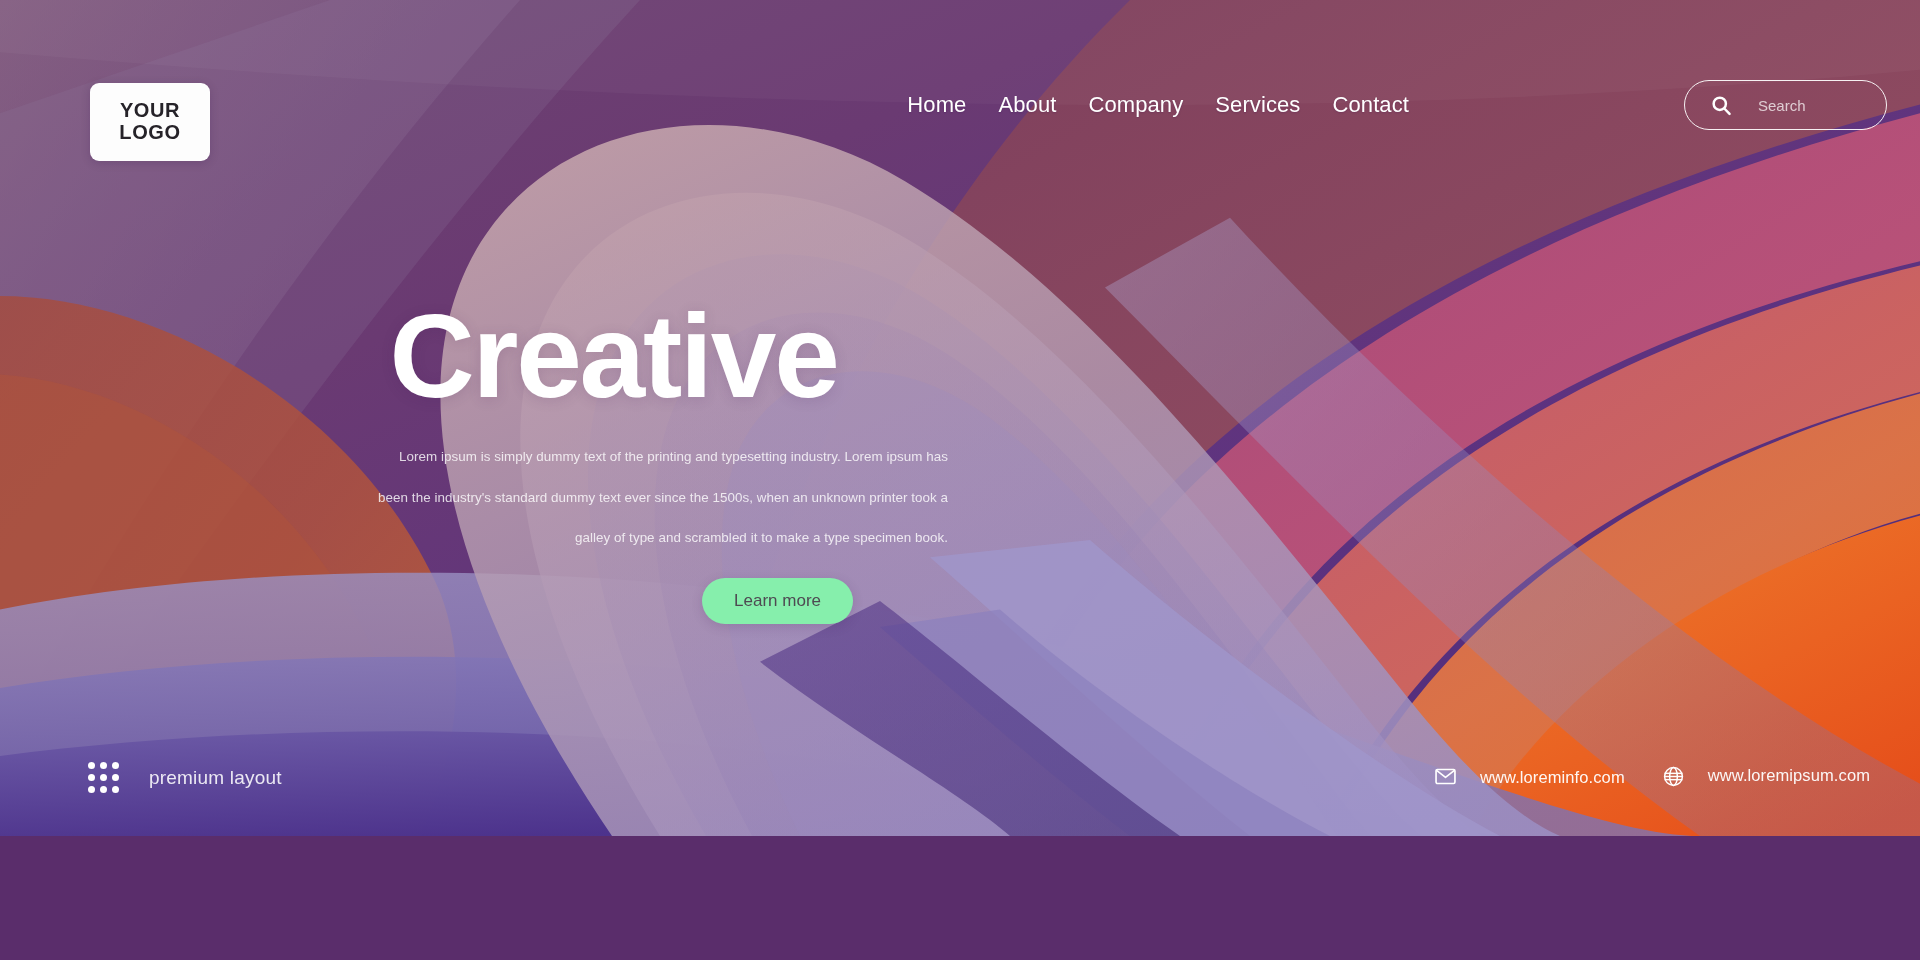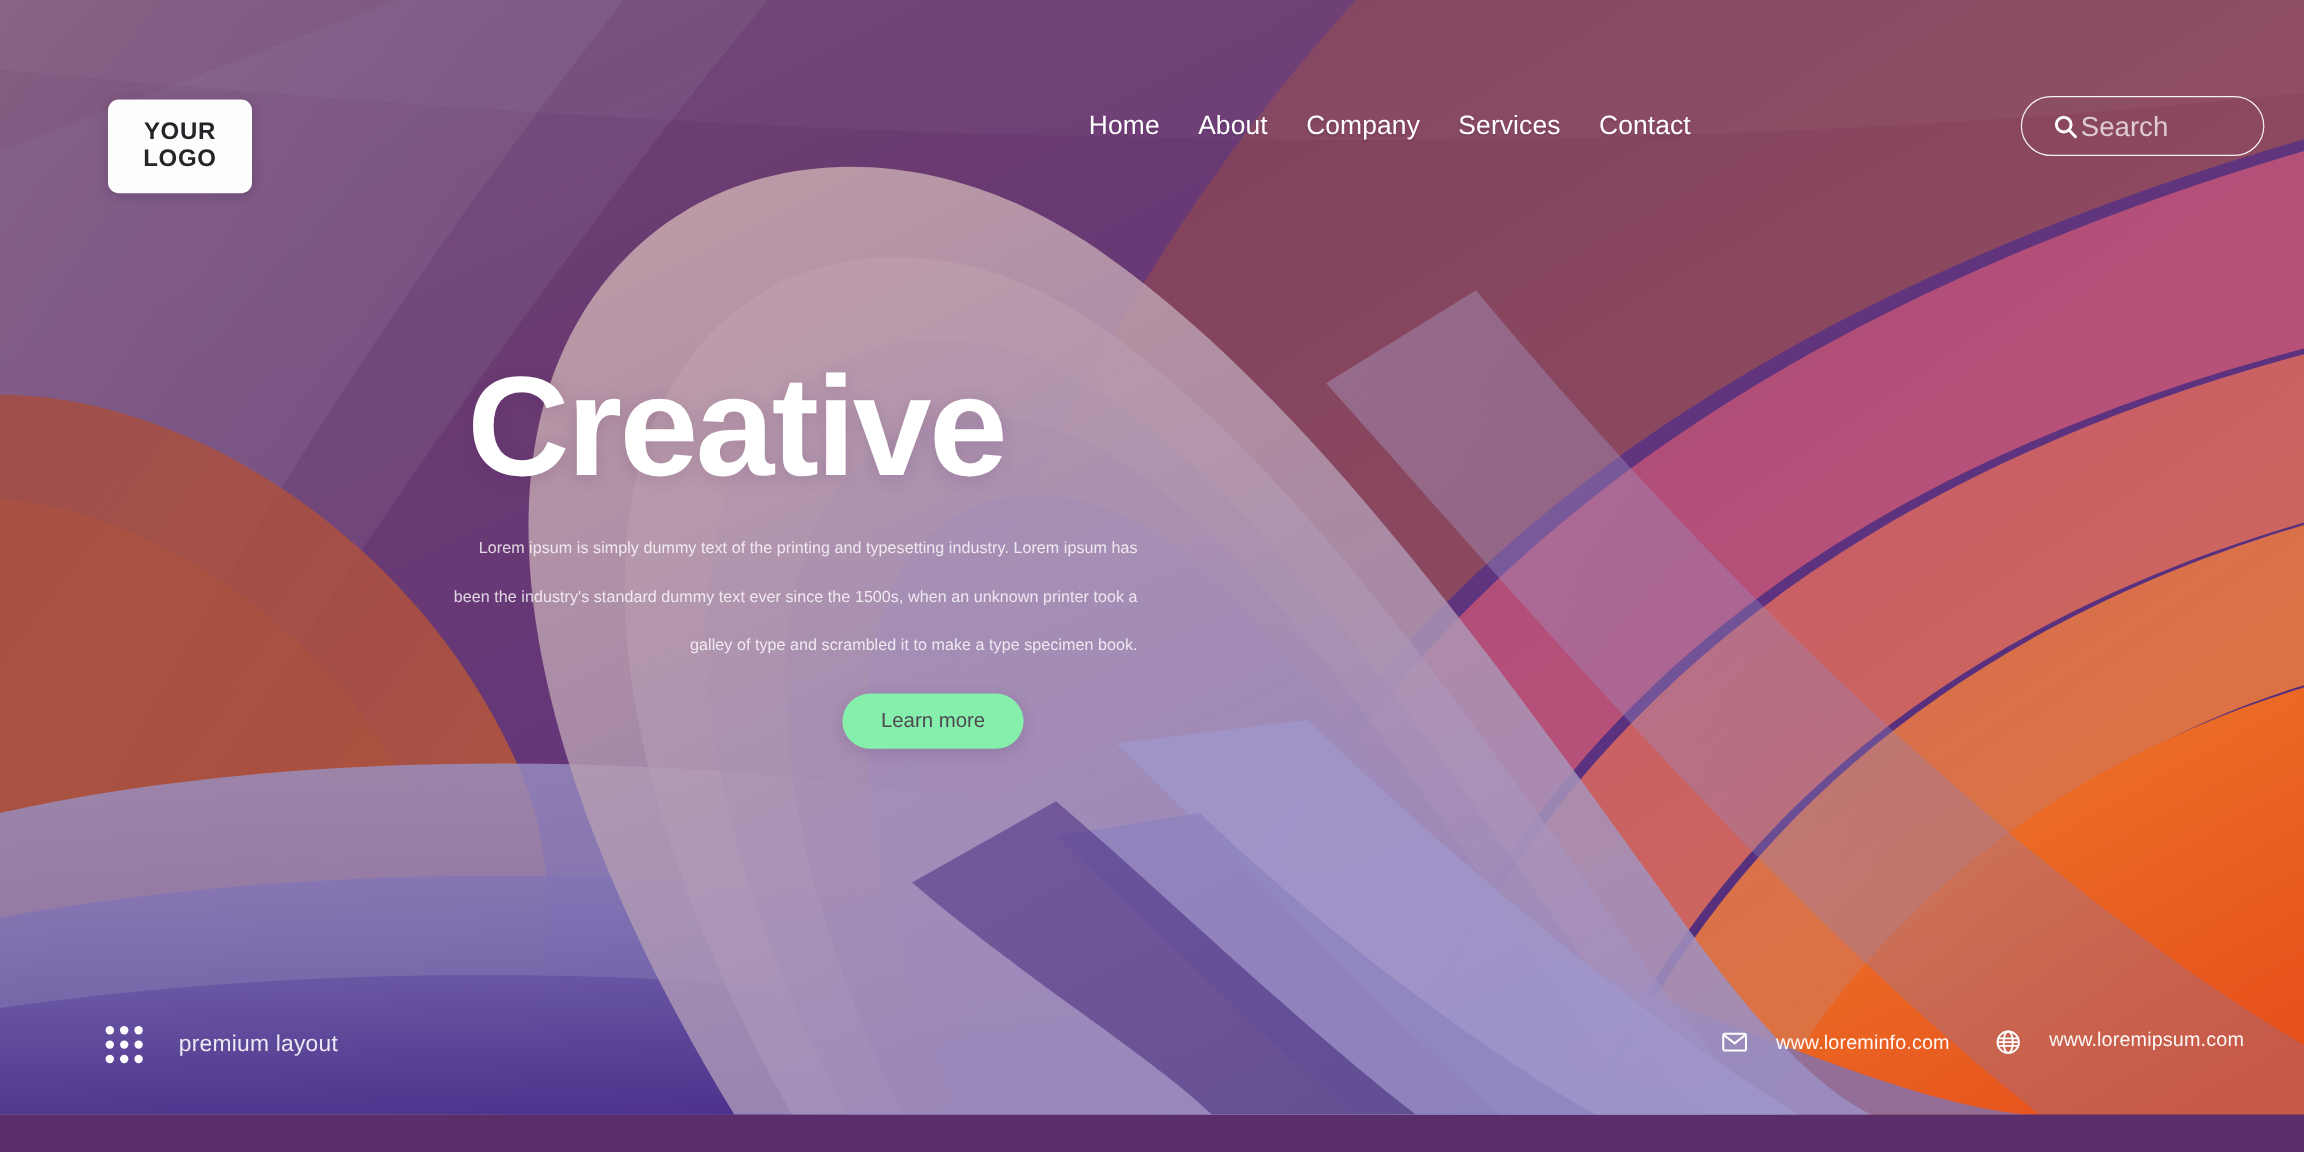--- a/index.html
+++ b/index.html
@@ -2,21 +2,21 @@
 <html><head>
 <meta charset="utf-8">
 <style>
   * { margin:0; padding:0; box-sizing:border-box; }
   html, body { width:1920px; height:960px; overflow:hidden; }
   body {
     font-family:"Liberation Sans", sans-serif;
     background:#5a2d6b;
     position:relative;
   }
-  #stage { position:absolute; inset:0; width:1920px; height:929px; overflow:hidden; }
+  #stage { position:absolute; inset:0; width:1920px; height:836px; overflow:hidden; }
 
   
   #bg { position:absolute; inset:0; width:100%; height:100%; display:block; }
 
   
   .header {
     position:absolute; top:0; left:0; right:0; height:210px;
     z-index:20; pointer-events:none;
   }
   .logo-box {
@@ -49,21 +49,21 @@
     width:203px; height:50px;
     border:1.6px solid rgba(255,255,255,.92);
     border-radius:27px;
     display:flex; align-items:center;
     pointer-events:auto; cursor:text;
   }
   .search-icon { margin-left:25px; display:flex; align-items:center; }
   .search-input {
     background:transparent; border:none; outline:none;
     color:#ffffff; font-family:"Liberation Sans", sans-serif;
-    font-size:23px; margin-left:1px; width:110px;
+    font-size:15px; margin-left:25px; width:110px;
   }
   .search-input::placeholder { color:rgba(255,255,255,.72); }
 
   
   .hero { position:absolute; left:0; top:0; width:1920px; height:960px; z-index:15; pointer-events:none; }
   .hero-inner {
     position:absolute; left:305px; top:300px; width:645px;
   }
   .title {
     color:#ffffff; font-weight:bold; font-size:118px;

